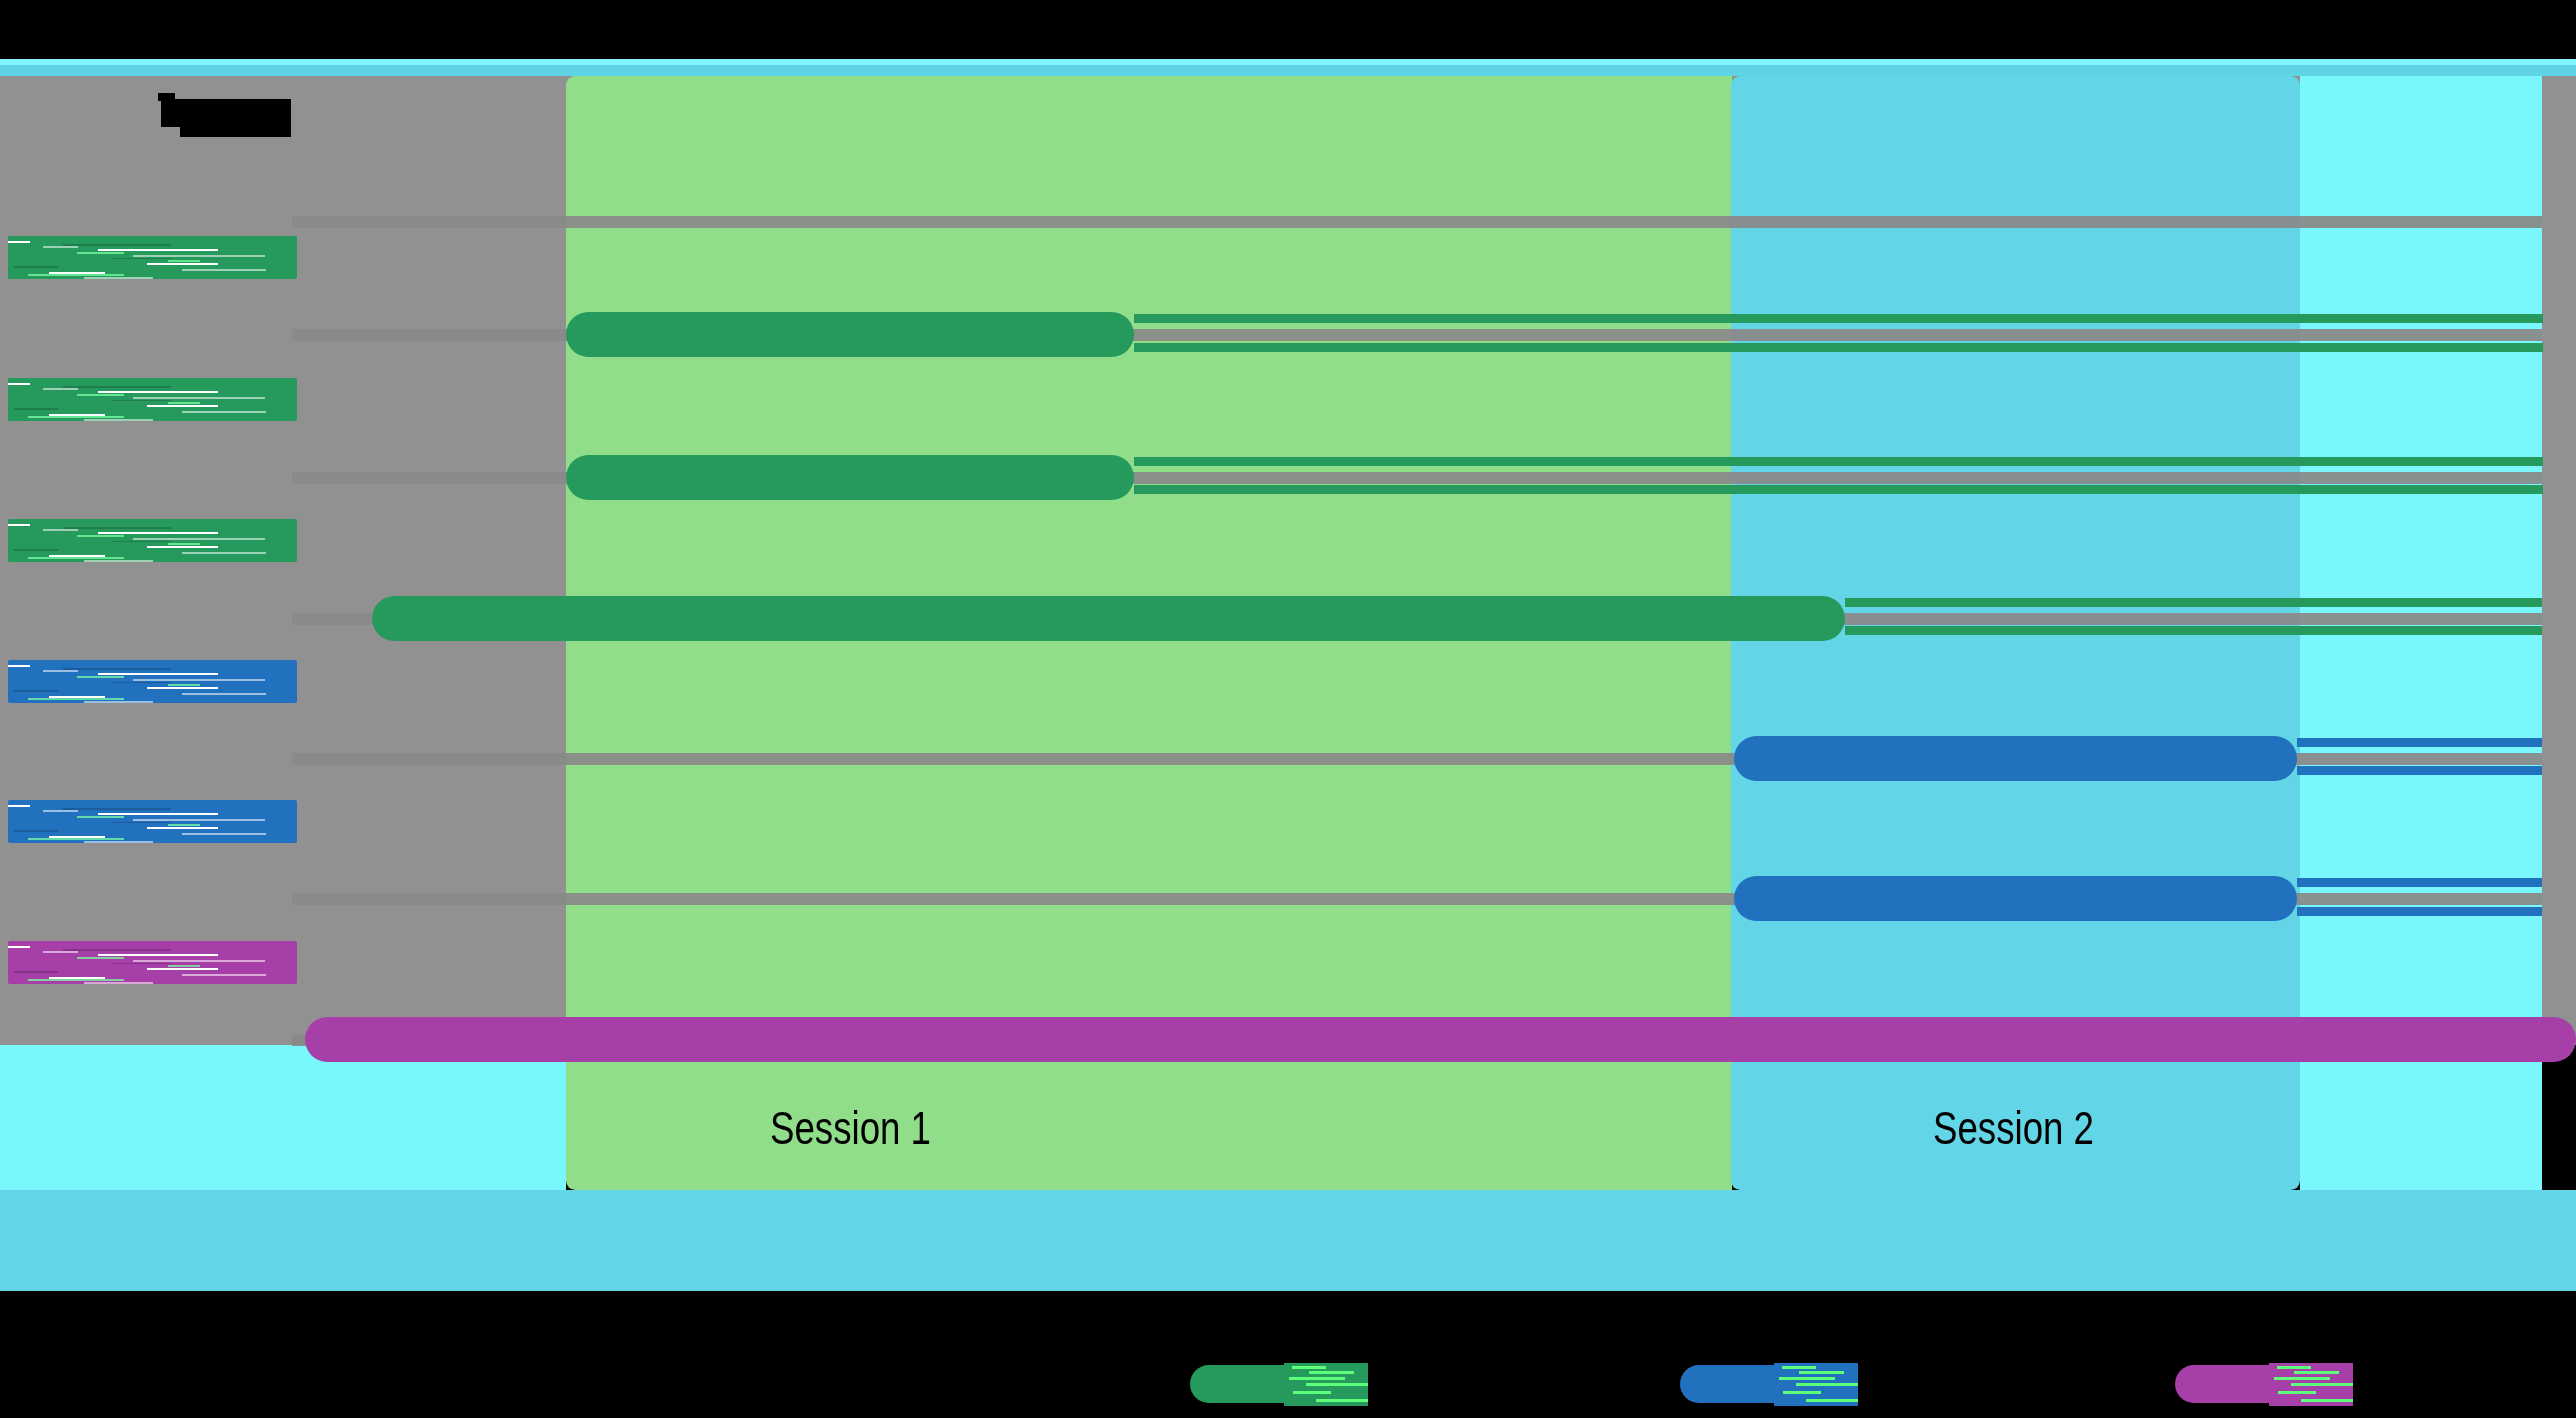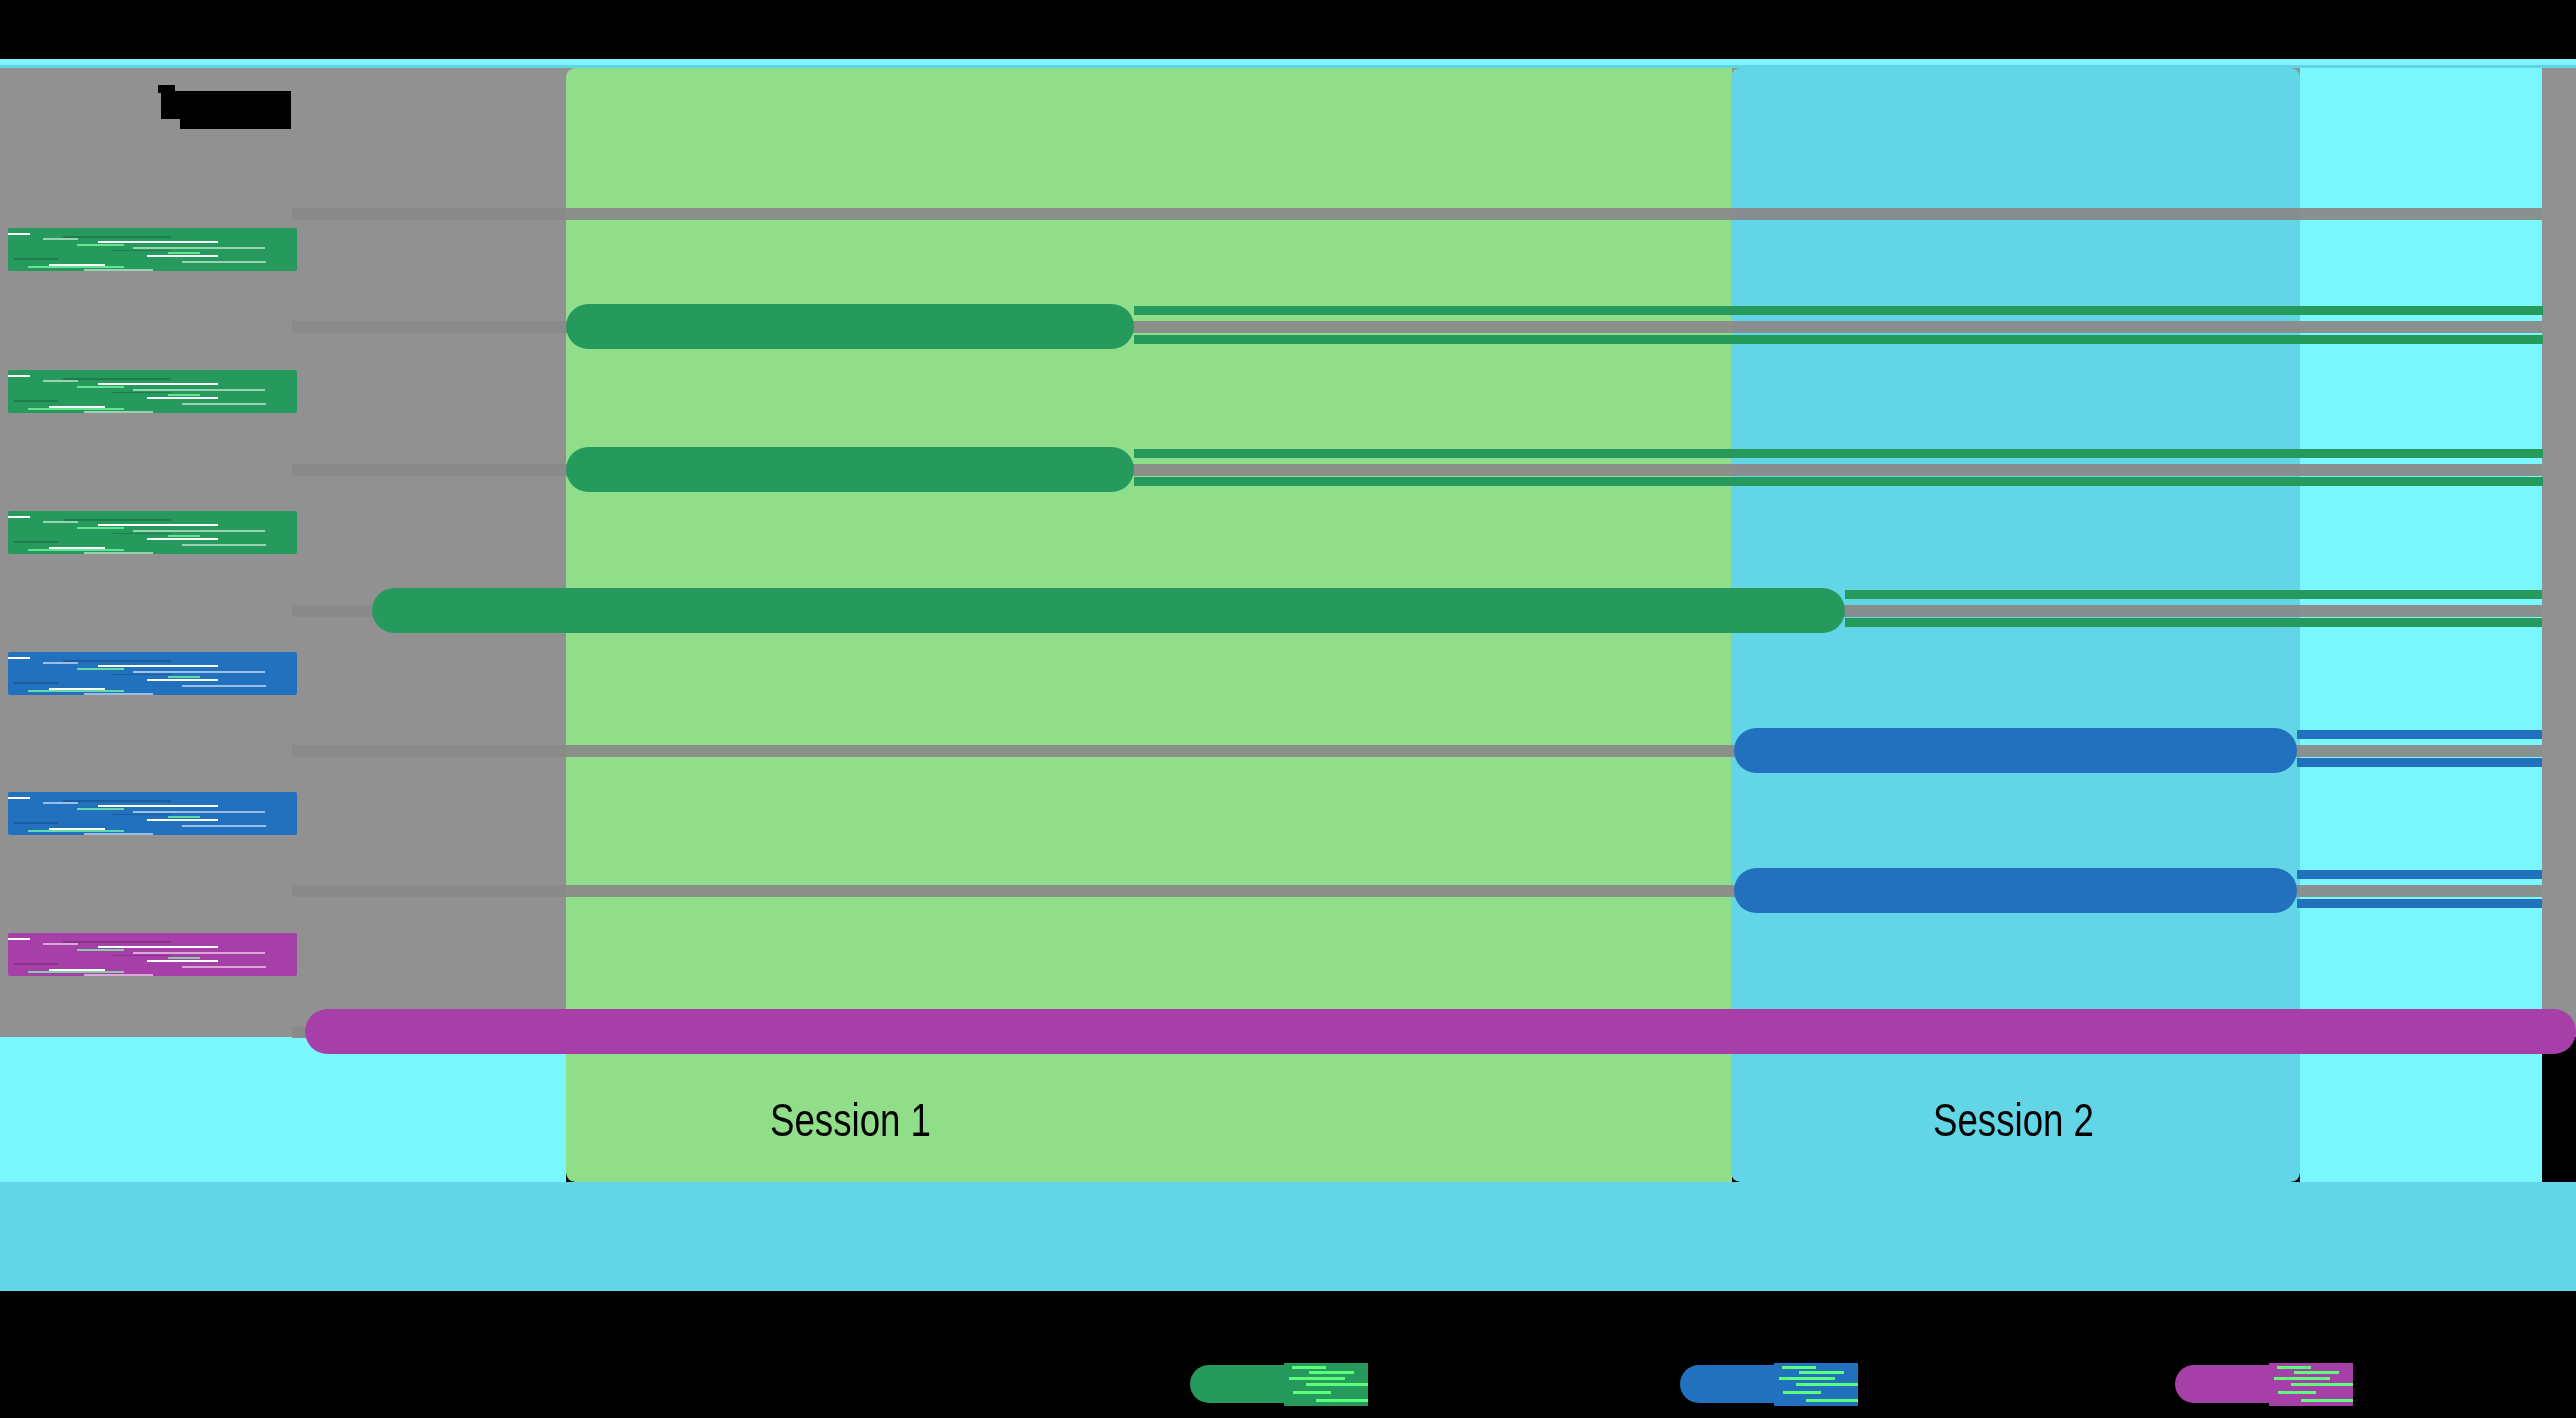--- a/index.html
+++ b/index.html
@@ -7,21 +7,21 @@
 
   #stage{position:relative;width:2576px;height:1419px;background:#000000;overflow:hidden;}
 
   
   .top-black{position:absolute;left:0;top:0;width:2576px;height:59px;background:#000000;}
   .top-cyan-a{position:absolute;left:0;top:59px;width:2576px;height:5.6px;background:#7ff5fb;}
   .top-cyan-b{position:absolute;left:0;top:65px;width:2576px;height:13px;background:#5fd4e4;}
   .top-cyan-c{position:absolute;left:0;top:78px;width:2576px;height:5.6px;background:#7ff5fb;}
 
   
-  .plot{position:absolute;left:0;top:68px;width:2576px;height:1117px;}
+  .plot{position:absolute;left:0;top:76px;width:2576px;height:1117px;}
 
   
   .gray-base{position:absolute;left:0;top:0;width:2576px;height:969px;background:#919191;}
 
   
   .gutter-a{position:absolute;left:0;top:0;width:292px;height:969px;background:#919191;}
   .gutter-b{position:absolute;left:292px;top:0;width:274px;height:969px;background:#919191;}
 
   
   .band{position:absolute;top:0;}

